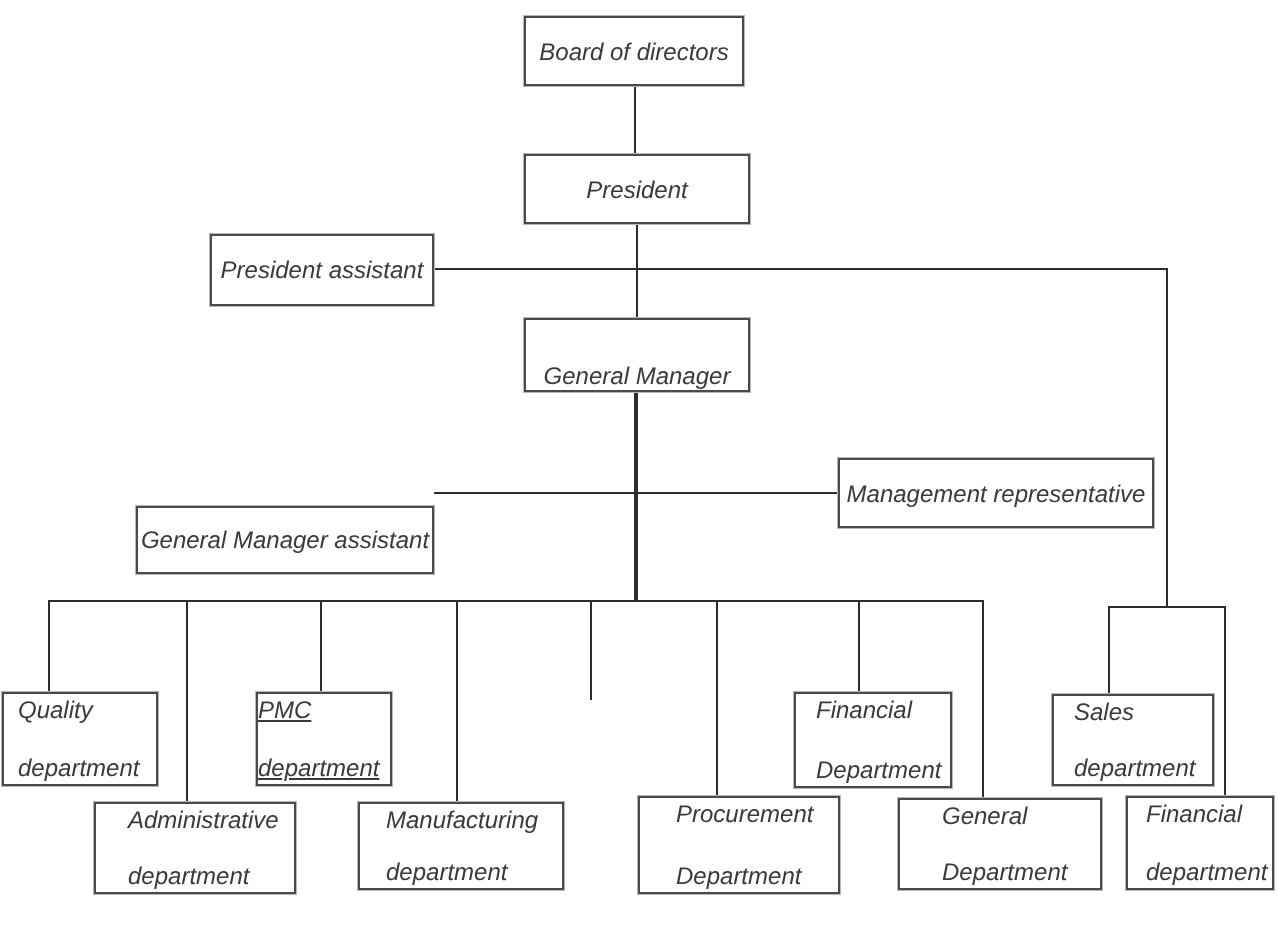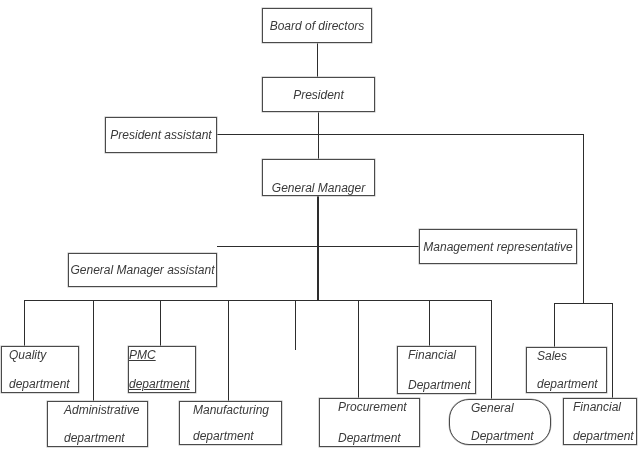--- a/index.html
+++ b/index.html
@@ -101,21 +101,21 @@
     <span>department</span>
   </div>
   <div class="node two" style="left:179px; top:401px; width:103px; height:44px; padding-left:13px;">
     <span>Manufacturing</span>
     <span>department</span>
   </div>
   <div class="node two" style="left:319px; top:398px; width:101px; height:49px; padding-left:18px;">
     <span>Procurement</span>
     <span>Department</span>
   </div>
-  <div class="node two" style="left:449px; top:399px; width:102px; height:46px; padding-left:21px;border-radius:20px;">
+  <div class="node two" style="left:449px; top:399px; width:102px; height:46px; padding-left:21px;">
     <span>General</span>
     <span>Department</span>
   </div>
   <div class="node two" style="left:563px; top:398px; width:74px; height:47px; padding-left:9px;">
     <span>Financial</span>
     <span>department</span>
   </div>
 
 </div>
 

